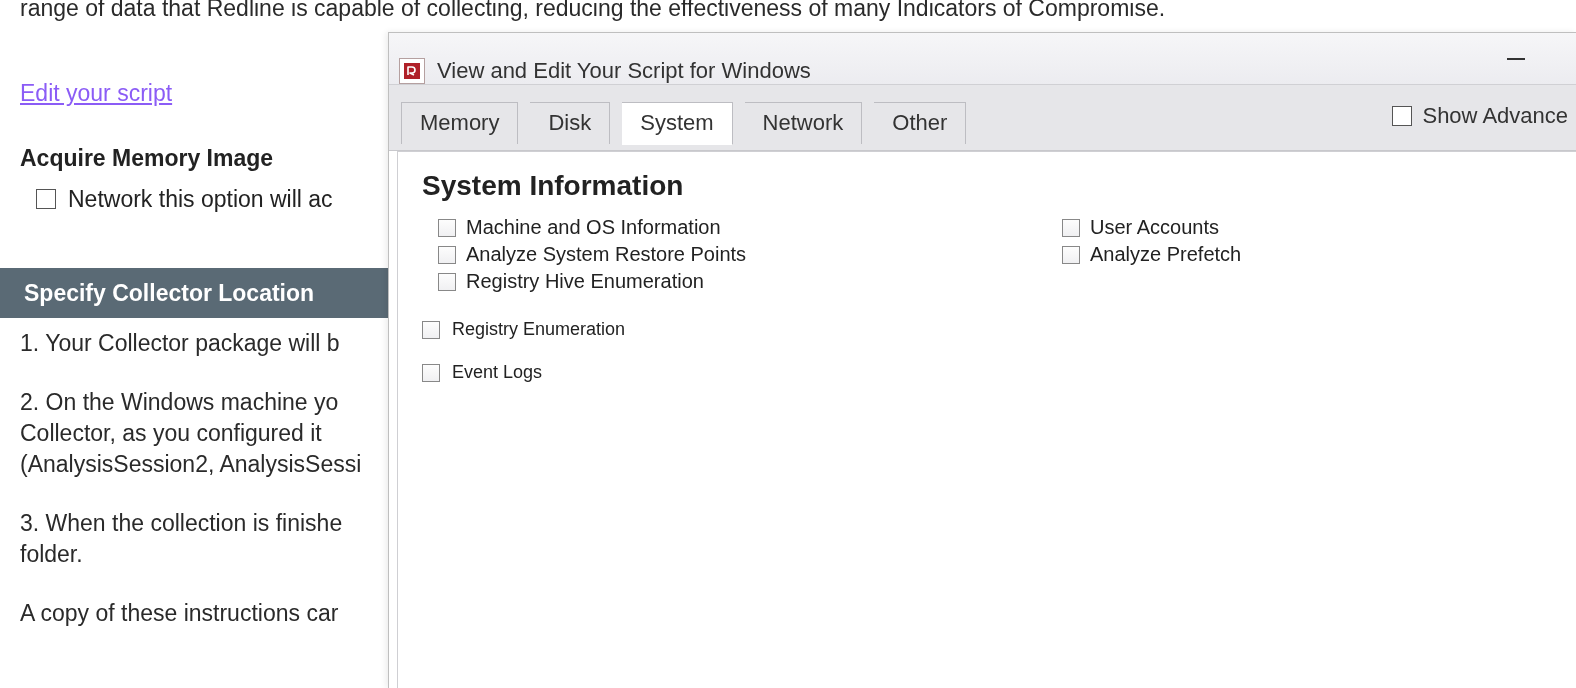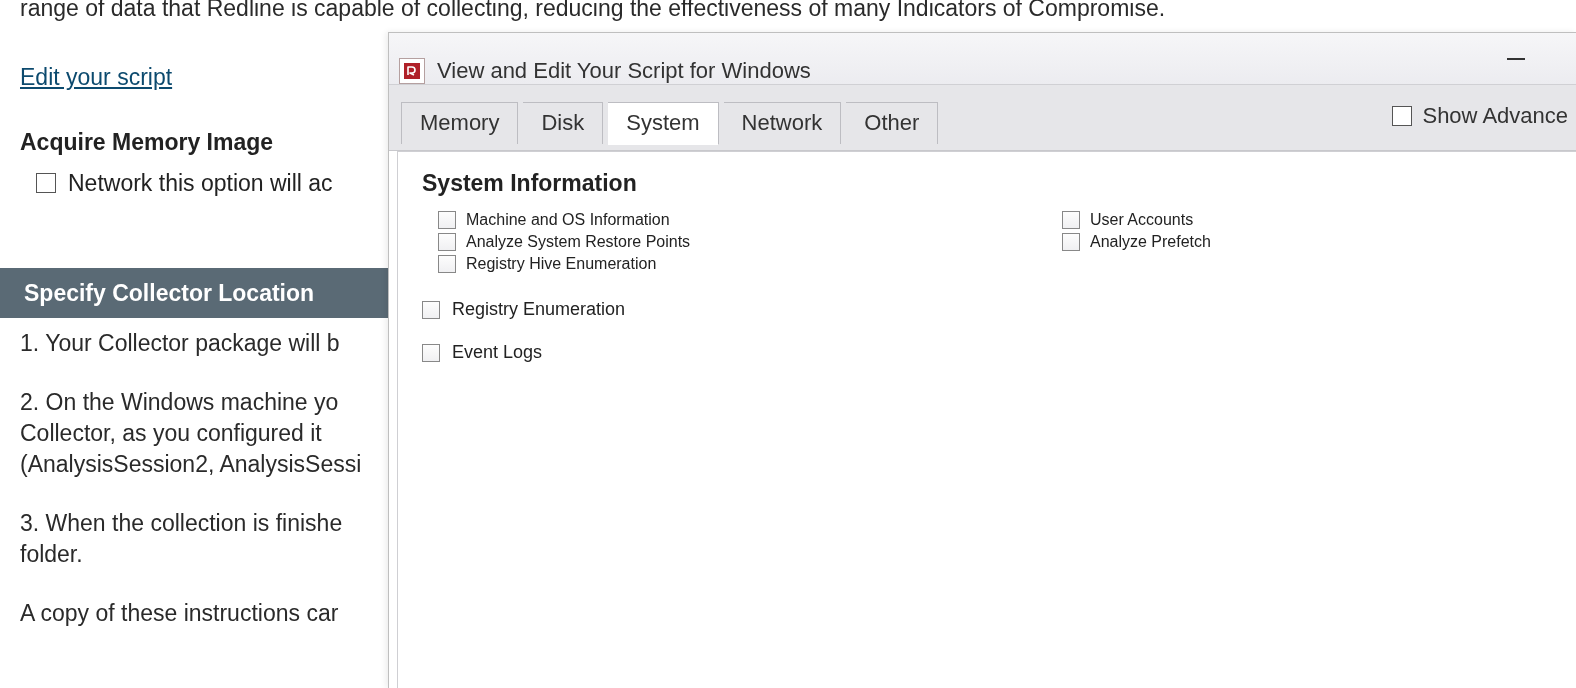--- a/index.html
+++ b/index.html
@@ -27,22 +27,22 @@
     padding: 0 20px;
   }
   .bg-intro {
     font-size: 23px;
     line-height: 1.3;
     color: #2a2a2a;
     margin-top: -6px;
   }
   .bg-link {
     display: inline-block;
-    margin-top: 40px;
-    color: #0c4a6e;
+    margin-top: 56px;
+    color: #8b5cf6;
     text-decoration: underline;
     font-size: 23px;
     cursor: pointer;
   }
   .bg-h3 {
     font-weight: bold;
     font-size: 23px;
     margin-top: 38px;
   }
   .bg-check-row {
@@ -152,21 +152,21 @@
     padding-left: 12px;
     padding-top: 14px;
   }
   .tab {
     padding: 7px 18px 8px 18px;
     font-size: 22px;
     color: #333;
     background: #e6e6e9;
     border: 1px solid #bdbdc2;
     border-bottom: none;
-    margin-right: 5px;
+    margin-right: 12px;
     cursor: pointer;
     position: relative;
     top: 1px;
   }
   .tab + .tab {
     border-left: none;
   }
   .tab.active {
     background: #ffffff;
     border-bottom: 1px solid #ffffff;
@@ -190,37 +190,37 @@
     right: 0;
     top: 118px;
     bottom: 0;
     border-left: 1px solid #cfcfd3;
     border-top: 1px solid #cfcfd3;
     background: #ffffff;
     padding: 18px 24px;
   }
   .group-title {
     font-weight: bold;
-    font-size: 23px;
+    font-size: 28px;
     margin-bottom: 14px;
   }
   .two-col {
     display: flex;
     gap: 40px;
   }
   .col {
     flex: 0 0 auto;
   }
   .col.left { min-width: 560px; padding-left: 16px; }
   .col.right { padding-left: 40px; }
   .check-line {
     display: flex;
     align-items: center;
     gap: 10px;
-    font-size: 16px;
+    font-size: 20px;
     color: #222;
     margin-bottom: 4px;
   }
   .sub-group {
     display: flex;
     align-items: center;
     gap: 12px;
     margin-top: 22px;
   }
   .sub-group .label {

